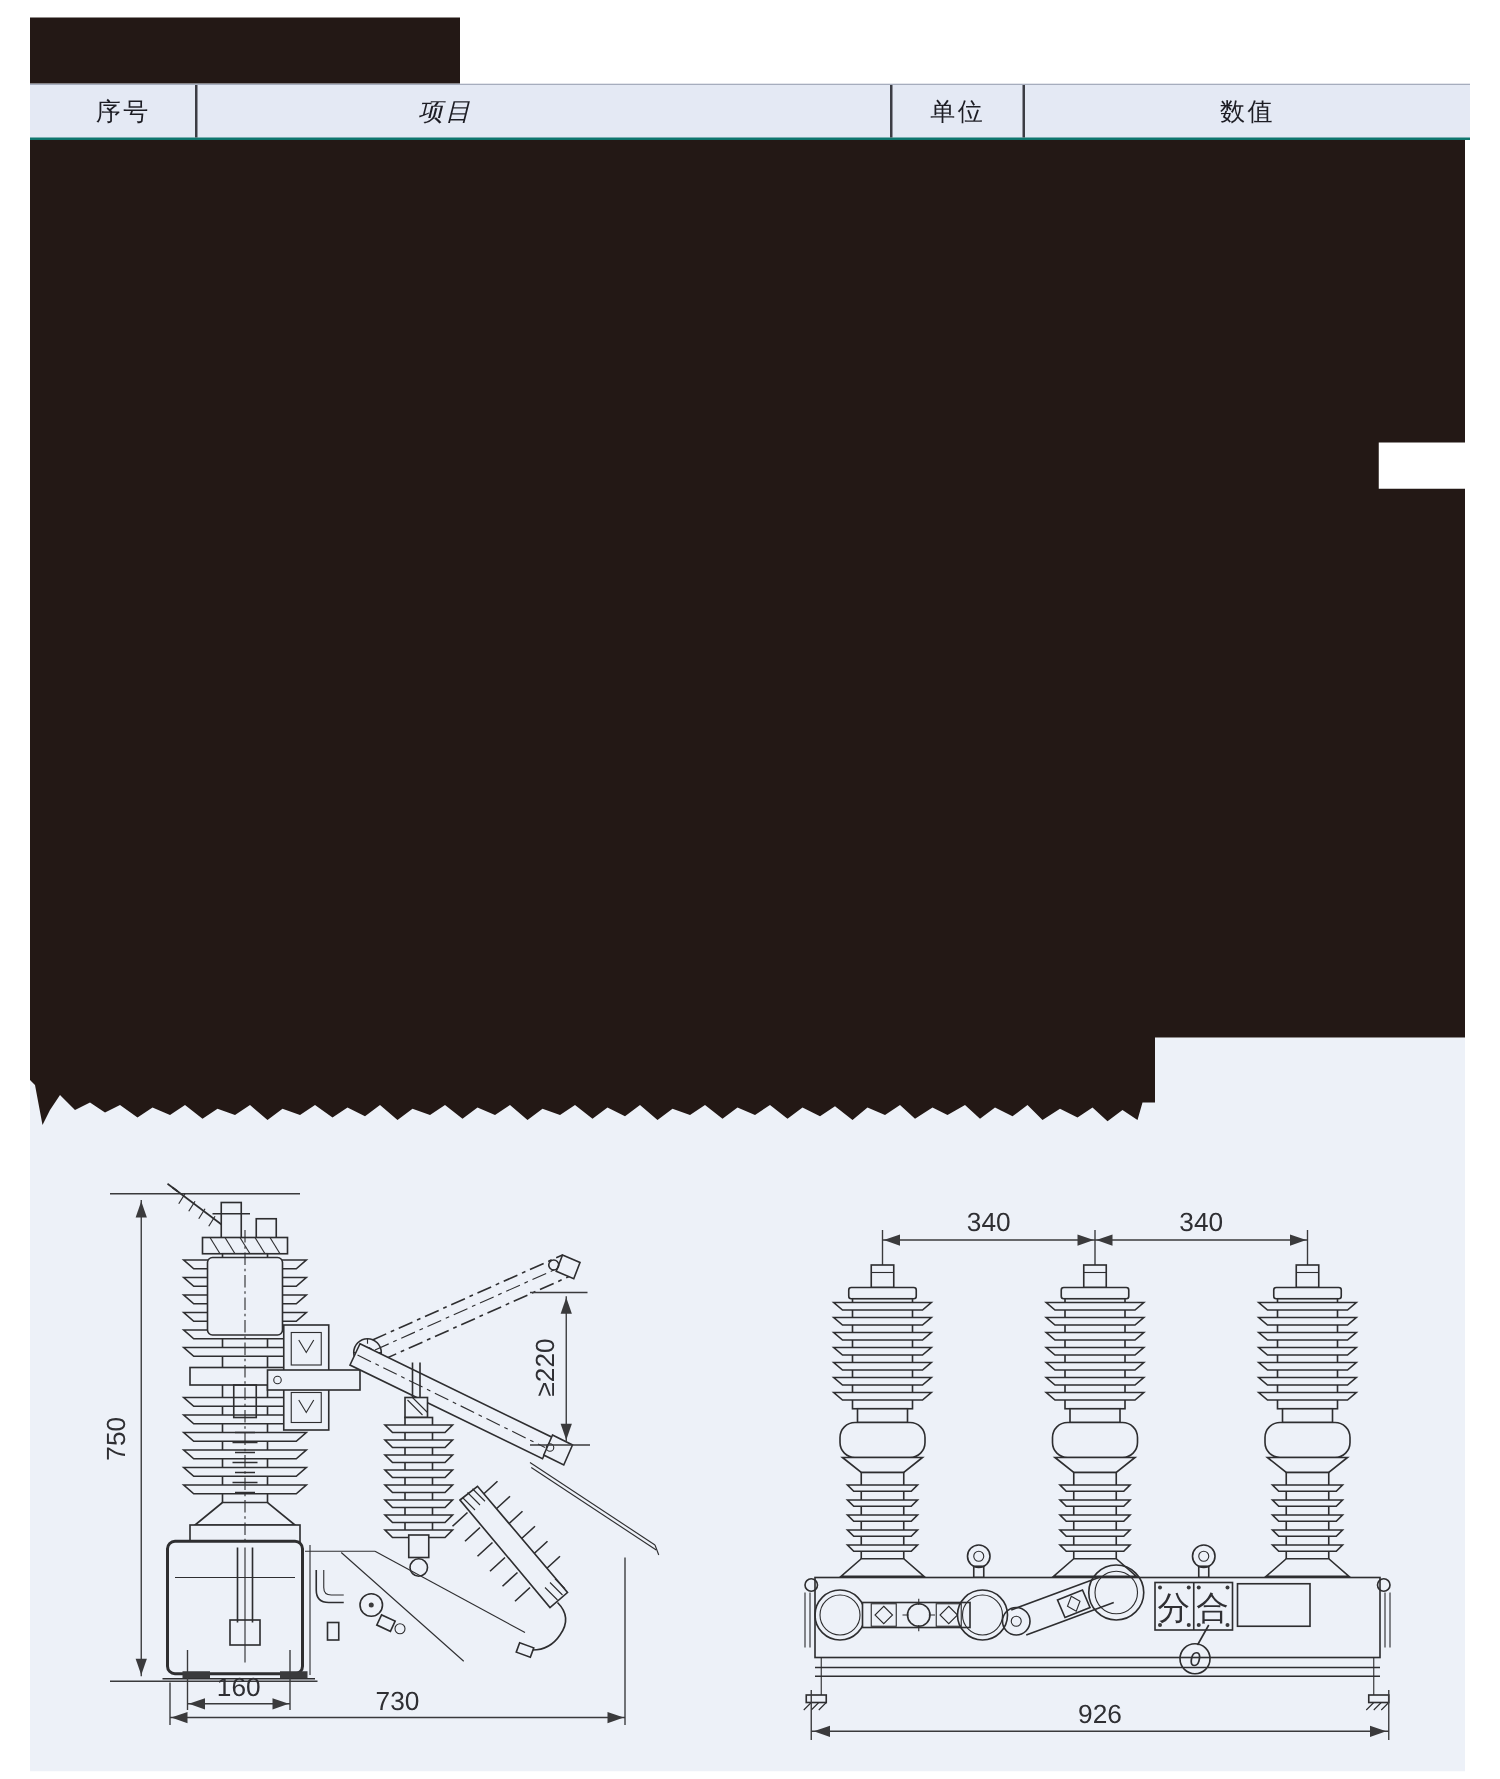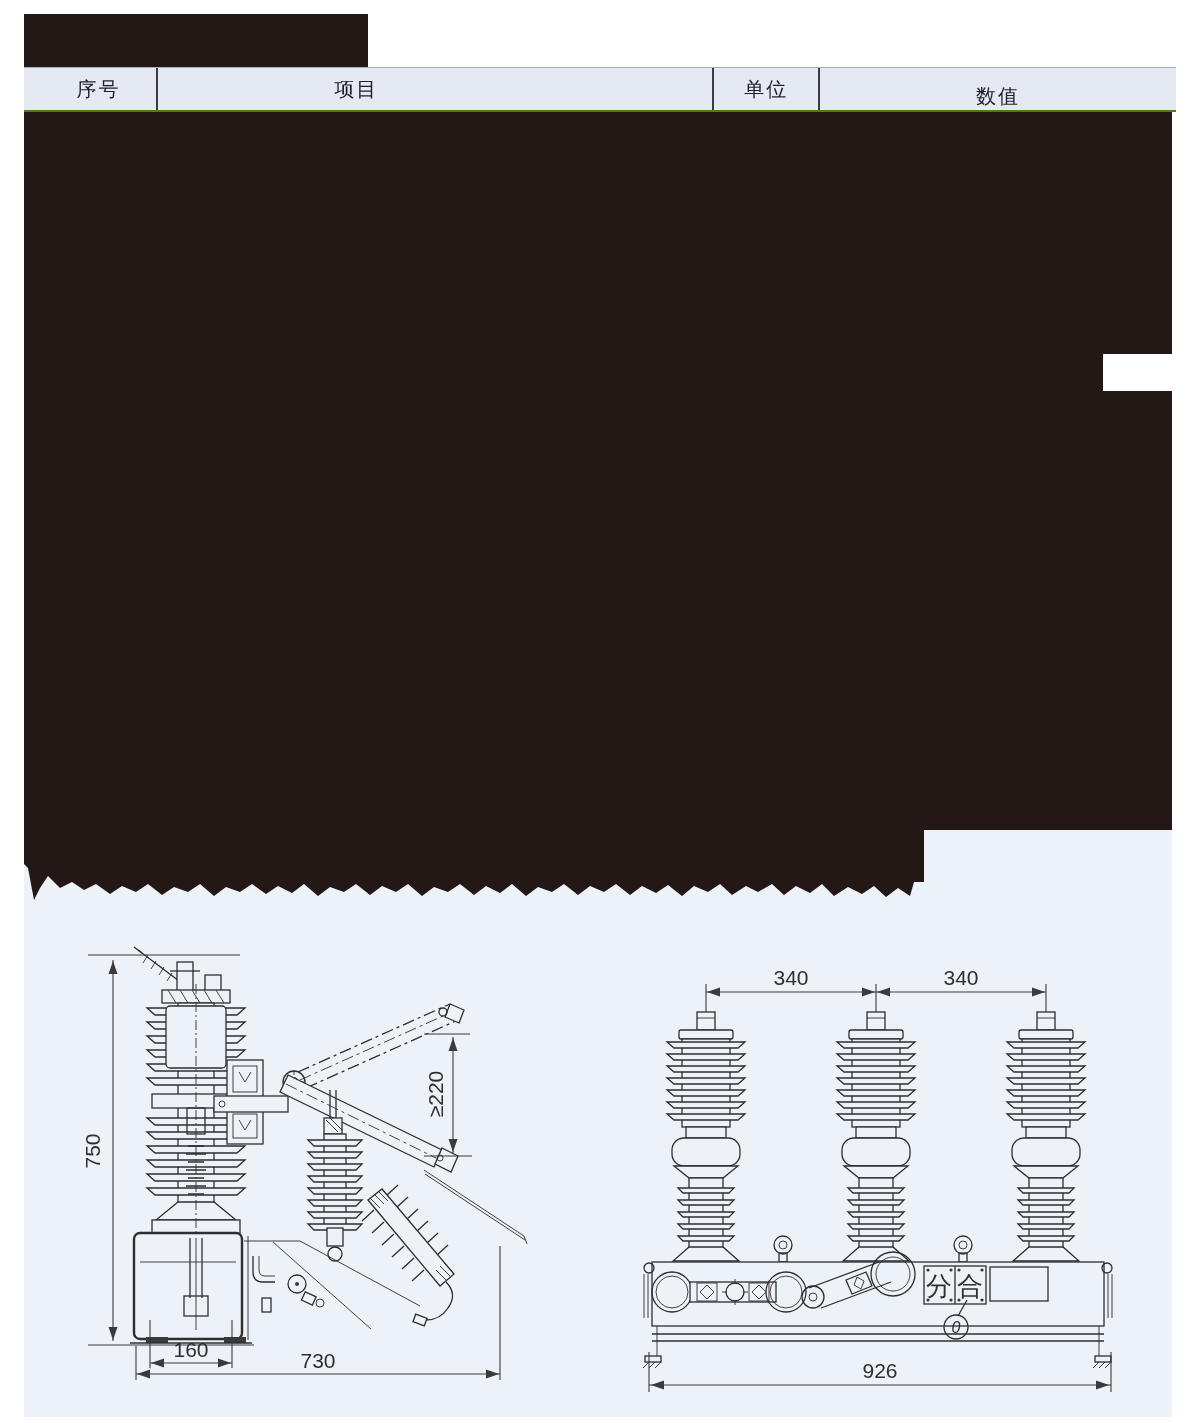--- a/index.html
+++ b/index.html
@@ -1,26 +1,26 @@
 <!DOCTYPE html>
 <html><head>
 <meta charset="utf-8">
 <style>
   html,body{margin:0;padding:0;background:#fff;}
   .page{position:relative;width:1200px;height:1423px;background:#ffffff;overflow:hidden;
         font-family:"Liberation Sans",sans-serif;}
   .canvas-bg{position:absolute;left:24px;top:830px;width:1148px;height:587px;background:#edf1f8;}
   .redact-top{position:absolute;left:24px;top:14px;width:344px;height:53px;background:#231815;}
   .hdr{position:absolute;left:24px;top:67px;width:1152px;height:45px;background:#e4e9f4;
-       border-top:1px solid #a6adbd;border-bottom:2px solid #4d7c0f;box-sizing:border-box;display:flex;padding-left:17px;}
+       border-top:1px solid #a6adbd;border-bottom:2px solid #0f766e;box-sizing:border-box;display:flex;padding-left:17px;}
   .hc{display:flex;align-items:center;justify-content:center;font-size:20px;color:#1d1d24;
       letter-spacing:2px;border-right:2px solid #3c3d44;box-sizing:border-box;height:100%;}
-  .hc:last-child{border-right:none;align-items:flex-end;}
+  .hc:last-child{border-right:none;}
   .hc-index{width:122px;}
-  .hc-item{width:572px;justify-content:flex-start;padding-left:176px;}
+  .hc-item{width:572px;justify-content:flex-start;padding-left:176px;font-style:italic;}
   .hc-unit{width:110px;}
   .hc-value{width:371px;}
   .redact-main{position:absolute;left:24px;top:112px;width:1148px;height:792px;}
   .figures{position:absolute;left:24px;top:902px;width:1148px;height:515px;}
   svg .ln{stroke:#2e2e30;stroke-width:1.3;fill:none;}
   svg .th{stroke:#2e2e30;stroke-width:0.9;fill:none;}
   svg .fb{stroke:#2e2e30;stroke-width:1.3;fill:#edf1f8;}
   svg .fb2{stroke:#2e2e30;stroke-width:2.4;fill:#edf1f8;}
   svg .dim{stroke:#3a3a3c;stroke-width:1.1;fill:none;}
   svg .dimtxt{font:21px "Liberation Sans",sans-serif;fill:#2f2f33;}

